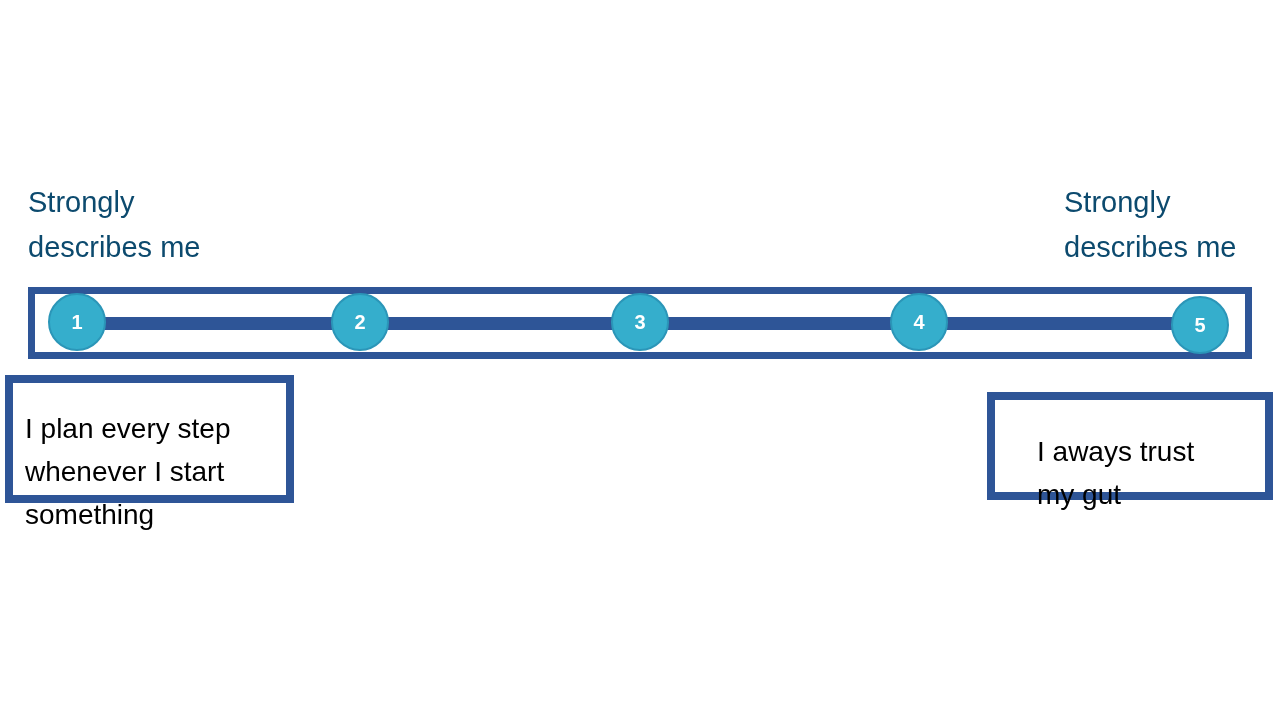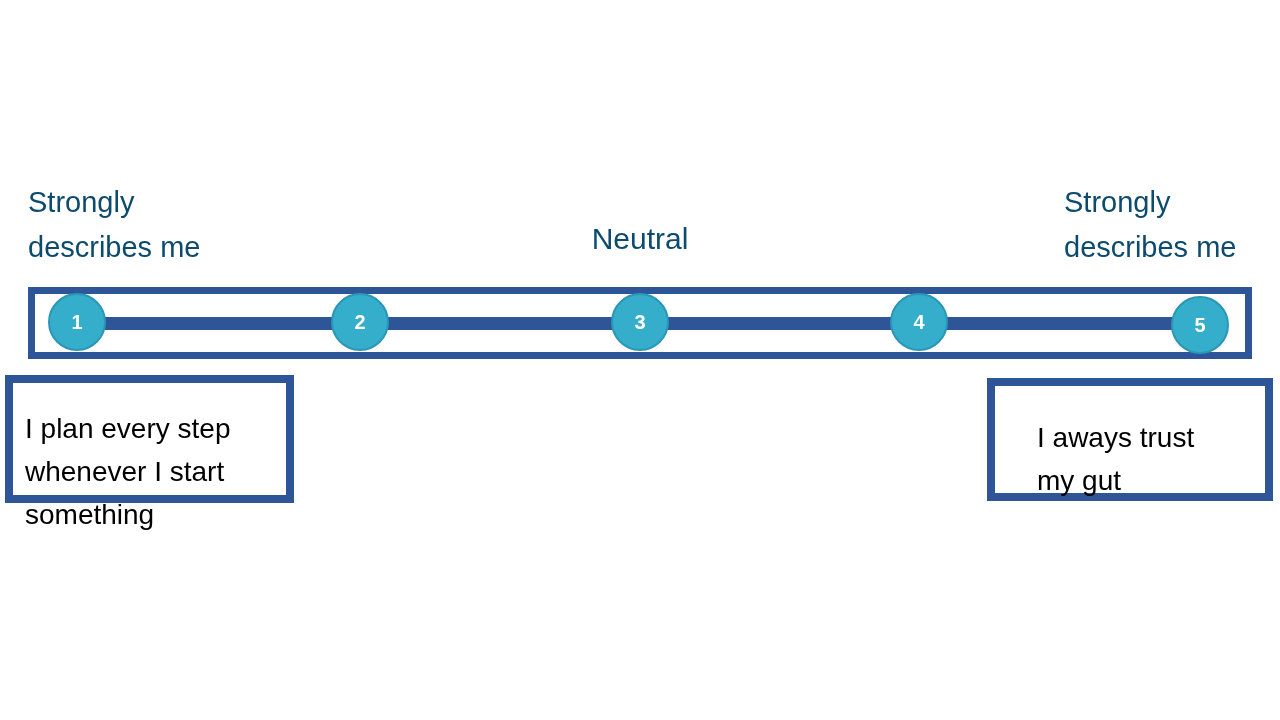--- a/index.html
+++ b/index.html
@@ -83,35 +83,34 @@
   .statement-left {
     left: 5px;
     top: 375px;
     width: 289px;
     height: 128px;
     padding: 24px 8px 0 12px;
   }
   .statement-left .statement-text { display: inline-block; width: 250px; }
   .statement-right {
     left: 987px;
-    top: 378px;
+    top: 392px;
     width: 286px;
-    height: 123px;
+    height: 108px;
     padding: 30px 8px 4px 42px;
   }
   .statement-right .statement-text { display: inline-block; width: 190px; }
 </style>
 </head>
 <body>
 
 <div class="slide">
 
   <div class="anchor-label anchor-left">Strongly describes me</div>
 
-  <div class="anchor-label anchor-center">Neutral</div>
 
   <div class="anchor-label anchor-right">Strongly describes me</div>
 
   <div class="scale-frame"></div>
 
   <div class="scale-line"></div>
 
   <div class="scale-point p1">1</div>
 
   <div class="scale-point p2">2</div>

